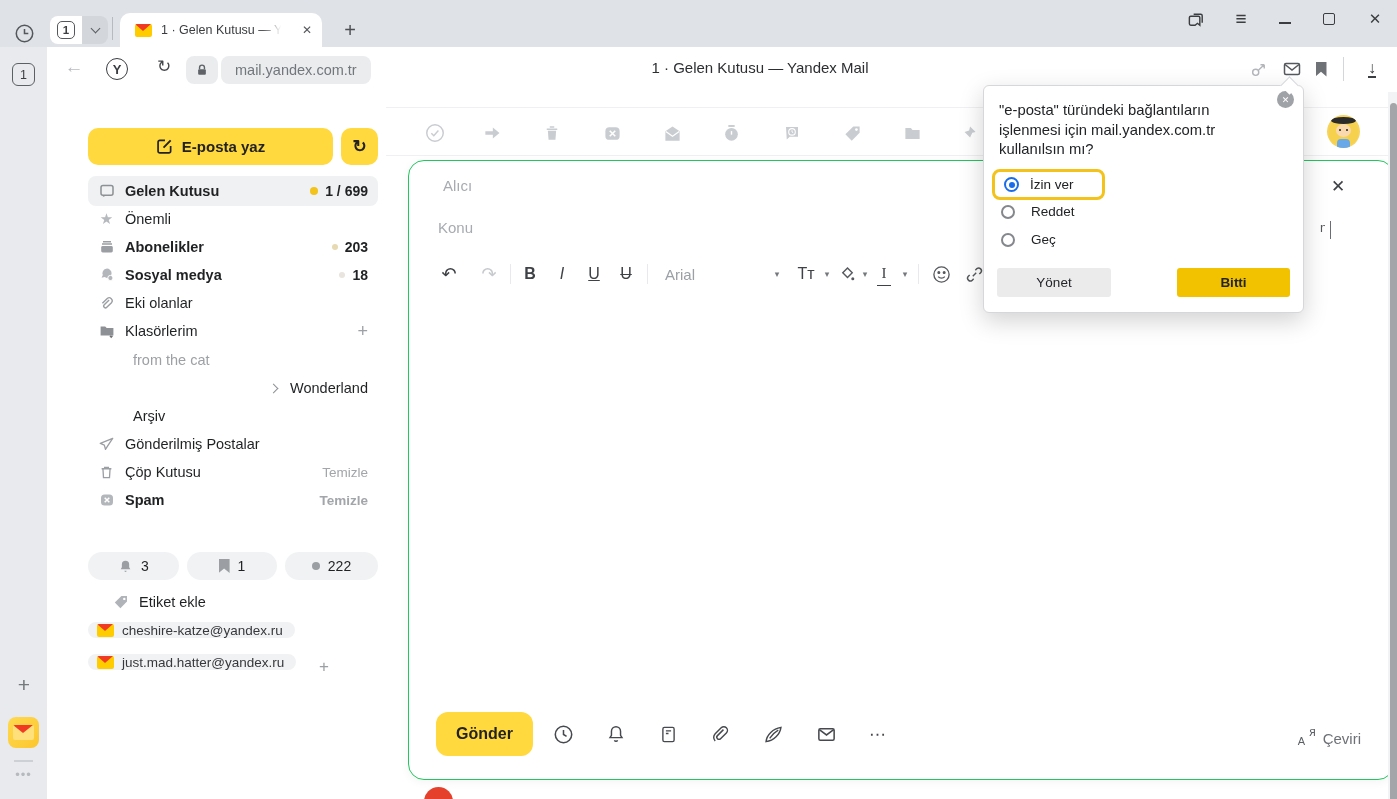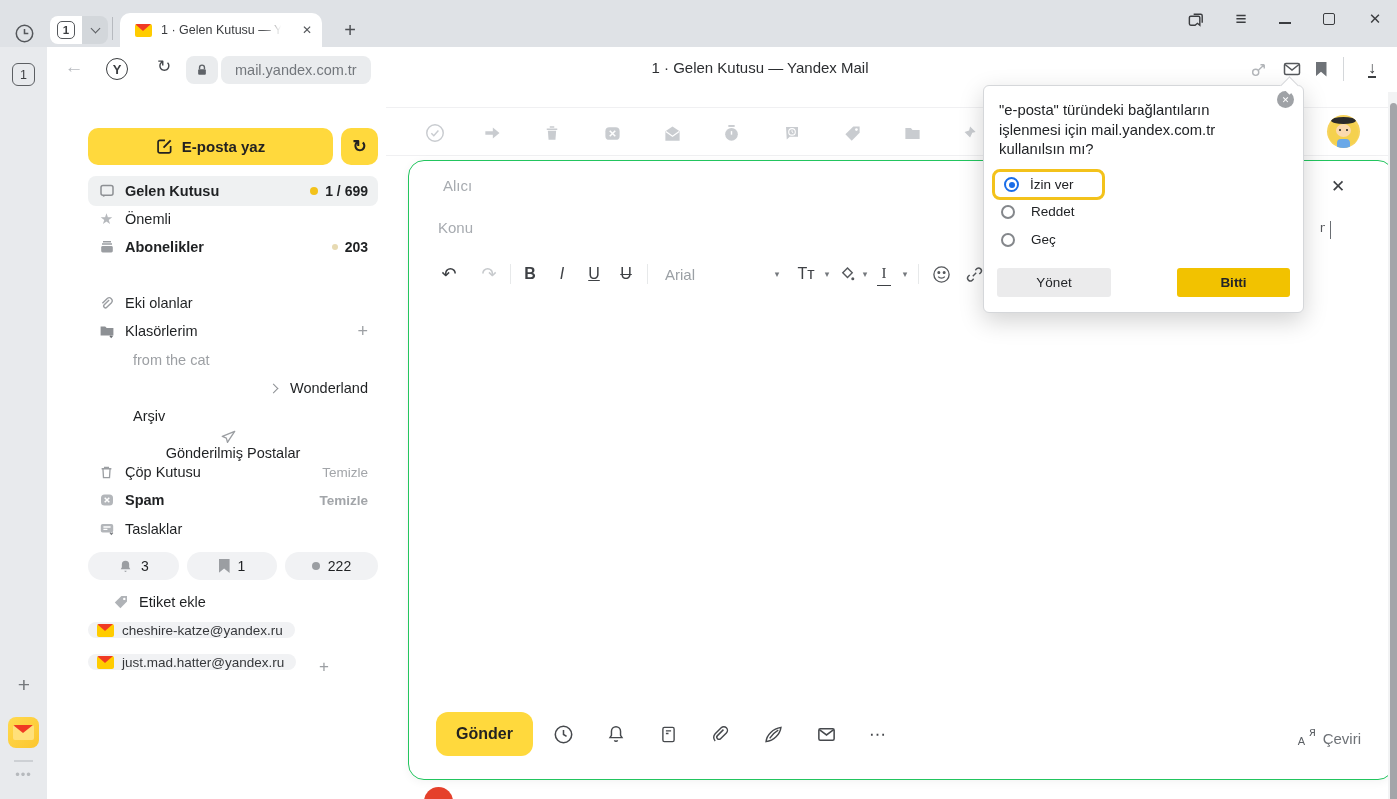--- a/index.html
+++ b/index.html
@@ -252,20 +252,33 @@
           <path d="M4 2.8h8M3 5h10"></path>
           <rect x="2.2" y="7" width="11.6" height="6.4" rx="1.4" fill="#9b9ea2" stroke="none"></rect>
         </svg>
       </span>
     <span class="b">Abonelikler</span>
     <span class="right">
         <span class="dot" style="width:6px;height:6px;background:#e7dab2;"></span>
         <span class="cnt">203</span>
       </span>
   </div>
+  <div class="frow" style="top:169px;">
+    <span class="fi">
+        <svg width="16" height="16" viewBox="0 0 16 16">
+          <path d="M12.6 6.2a4.6 4.6 0 1 0-8.8 1.9L2.6 10.8l2.9-.7a4.6 4.6 0 0 0 7.1-3.9z" fill="#b3b6ba"></path>
+          <circle cx="11.4" cy="11" r="2.6" fill="#b3b6ba" stroke="#fff" stroke-width="1"></circle>
+        </svg>
+      </span>
+    <span class="b">Sosyal medya</span>
+    <span class="right">
+        <span class="dot" style="width:6px;height:6px;background:#e8e5de;"></span>
+        <span class="cnt">18</span>
+      </span>
+  </div>
   <div class="frow" style="top:197px;">
     <span class="fi">
         <svg width="15" height="15" viewBox="0 0 16 16" fill="none" stroke="#9b9ea2" stroke-width="1.5">
           <path d="M10.8 4.2L5.6 9.4a1.9 1.9 0 0 0 2.7 2.7l5-5a3.2 3.2 0 0 0-4.5-4.5L3.6 7.8"></path>
         </svg>
       </span>
     <span>Eki olanlar</span>
   </div>
   <div class="frow" style="top:225px;">
     <span class="fi">
@@ -281,21 +294,21 @@
   <div class="frow sub muted" style="top:254px;">
     <span>from the cat</span>
   </div>
   <div class="frow" style="top:282px;padding-left:27px;">
     <span class="chev right" style="margin-right:13px;border-color:#8d9094;"></span>
     <span>Wonderland</span>
   </div>
   <div class="frow sub" style="top:310px;">
     <span>Arşiv</span>
   </div>
-  <div class="frow" style="top:338px;flex-direction:column;">
+  <div class="frow" style="top:338px;">
     <span class="fi">
         <svg width="15" height="15" viewBox="0 0 16 16">
           <path d="M14.6 1.4L1.4 6.9l4.3 1.7 1.2 4.6 2.2-3.4 5.5-8.4z" fill="none" stroke="#9b9ea2" stroke-width="1.4" stroke-linejoin="round"></path>
         </svg>
       </span>
     <span>Gönderilmiş Postalar</span>
   </div>
   <div class="frow" style="top:366px;">
     <span class="fi">
         <svg width="15" height="15" viewBox="0 0 16 16">
@@ -307,30 +320,20 @@
   </div>
   <div class="frow" style="top:394px;font-weight:bold;">
     <span class="fi">
         <svg width="16" height="16" viewBox="0 0 16 16">
           <rect x="2" y="2.4" width="12" height="11.2" rx="3.5" fill="#b3b6ba"></rect>
           <path d="M5.7 5.7l4.6 4.6M10.3 5.7l-4.6 4.6" stroke="#fff" stroke-width="1.5"></path>
         </svg>
       </span>
     <span>Spam</span>
     <span class="action">Temizle</span>
-  </div>
-  <div class="frow" style="top:423px;">
-    <span class="fi">
-        <svg width="16" height="16" viewBox="0 0 16 16">
-          <rect x="1.8" y="3" width="12.4" height="8.6" rx="1.8" fill="#b3b6ba"></rect>
-          <path d="M4.4 6h7.2M4.4 8.4h4" stroke="#fff" stroke-width="1.3"></path>
-          <path d="M11 11.6l1.4 1.6 1.4-1.6" fill="none" stroke="#7c7f83" stroke-width="1.4"></path>
-        </svg>
-      </span>
-    <span>Taslaklar</span>
   </div>
 
   <div class="pill" style="left:41px;top:460px;width:91px;">
     <svg width="15" height="15" viewBox="0 0 16 16">
         <path d="M8 1.8a3.9 3.9 0 0 1 3.9 3.9v3.2l1.2 2H2.9l1.2-2V5.7A3.9 3.9 0 0 1 8 1.8z" fill="#9b9ea2"></path>
         <path d="M6.8 12.6a1.2 1.2 0 0 0 2.4 0" fill="#9b9ea2"></path>
       </svg>
     <span>3</span>
   </div>
   <div class="pill" style="left:140px;top:460px;width:90px;">

